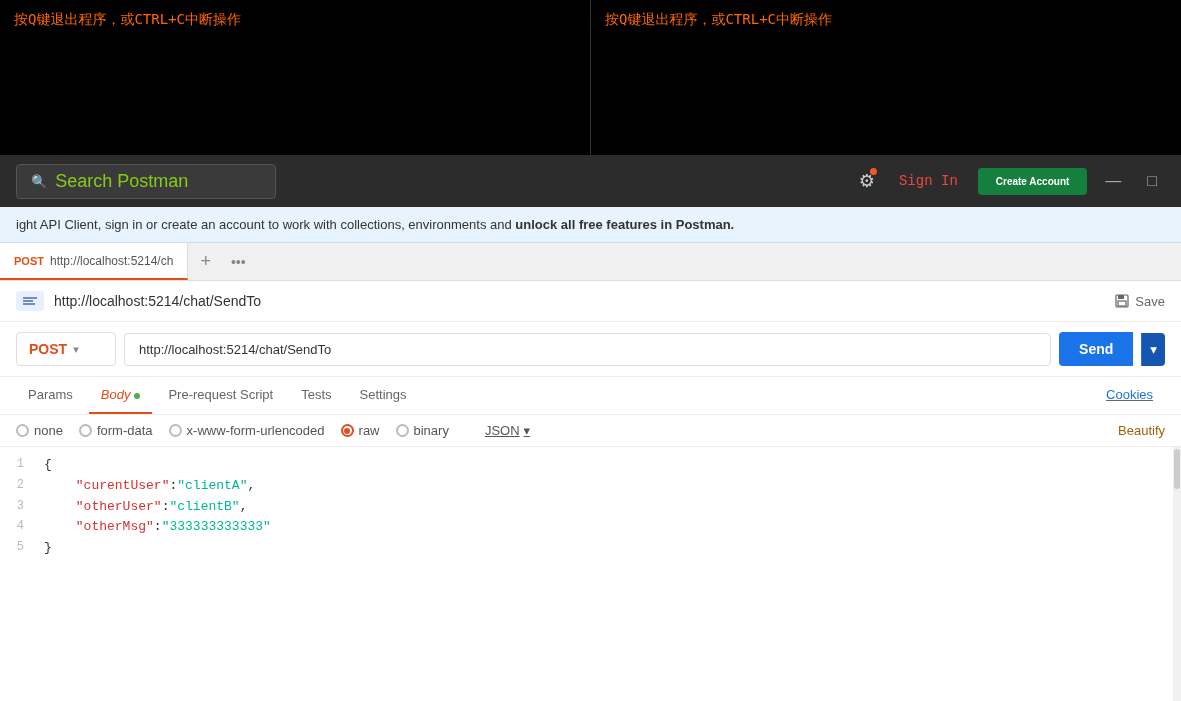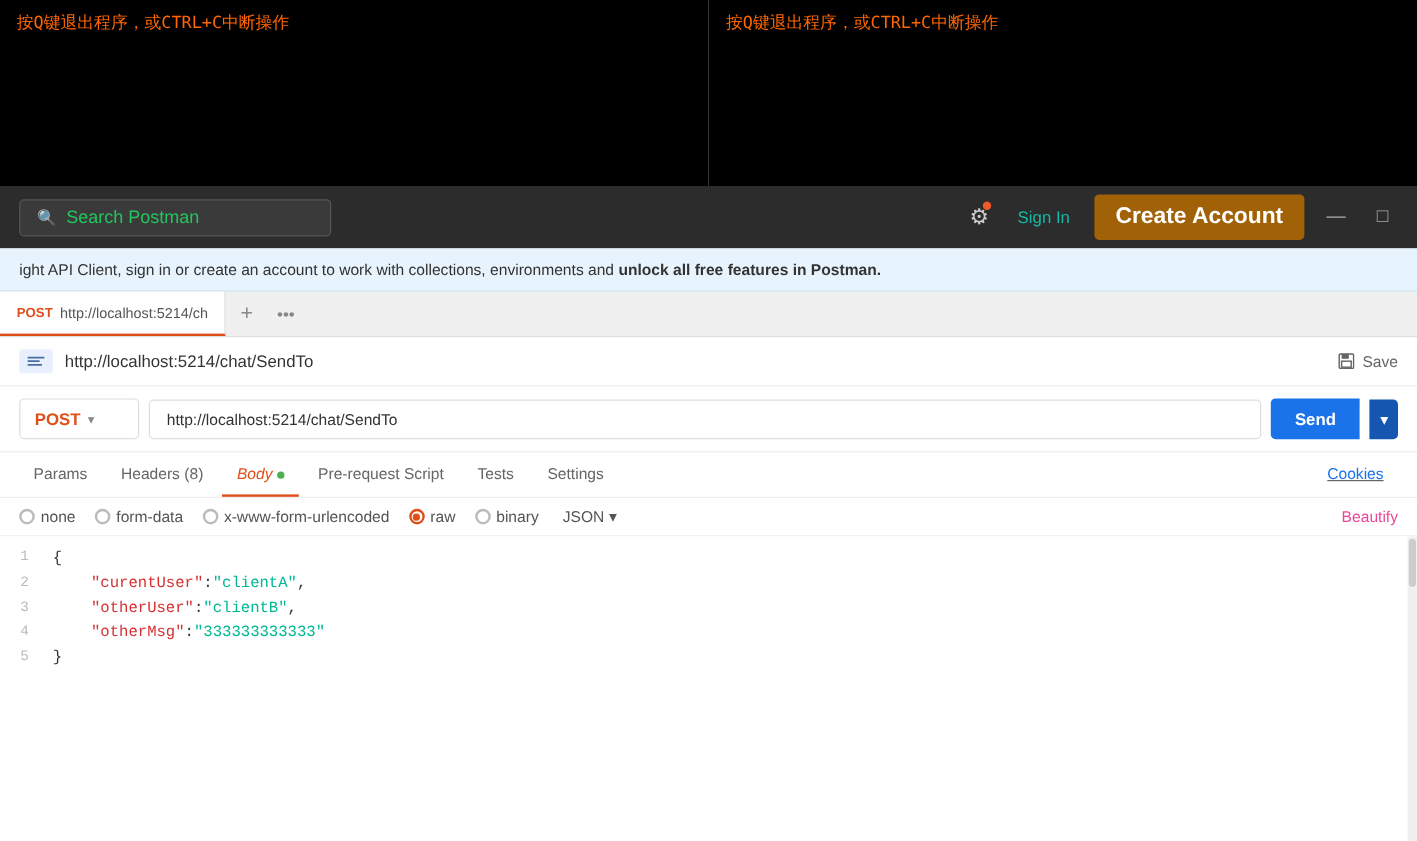--- a/index.html
+++ b/index.html
@@ -50,21 +50,21 @@
       border: 1px solid #555;
       border-radius: 4px;
       display: flex;
       align-items: center;
       gap: 8px;
       padding: 6px 14px;
       width: 260px;
       cursor: text;
     }
     .search-icon-svg { color: #aaa; font-size: 13px; }
-    .search-placeholder { color: #22c55e; font-size: 15px; }
+    .search-placeholder { color: #84cc16; font-size: 18px; }
 
     .gear-btn {
       background: none;
       border: none;
       cursor: pointer;
       color: #ccc;
       font-size: 18px;
       position: relative;
       padding: 4px;
     }
@@ -73,32 +73,33 @@
       top: 2px;
       right: 2px;
       width: 7px;
       height: 7px;
       background: #f05a28;
       border-radius: 50%;
     }
     .signin-btn {
       background: none;
       border: none;
-      color: #14b8a6;
+      color: #ef4444;
       font-size: 14px;
       cursor: pointer;
       padding: 6px 10px;
+      font-family: Liberation Mono, monospace;
     }
     .create-account-btn {
-      background: #a16207;
+      background: #15803d;
       color: #fff;
       border: none;
       border-radius: 4px;
       padding: 8px 18px;
-      font-size: 19px;
+      font-size: 10px;
       font-weight: 600;
       cursor: pointer;
     }
     .minimize-btn, .maximize-btn {
       background: none;
       border: none;
       color: #aaa;
       font-size: 16px;
       cursor: pointer;
       padding: 4px 8px;
@@ -322,25 +323,26 @@
       background: #e04e1a;
       border-radius: 50%;
     }
     .json-select {
       display: flex;
       align-items: center;
       gap: 4px;
       color: #555;
       font-size: 13px;
       cursor: pointer;
-      margin-left: 4px;
+      margin-left: 20px;
+      text-decoration: underline;
     }
     .beautify-btn {
       margin-left: auto;
-      color: #ec4899;
+      color: #a16207;
       font-size: 13px;
       cursor: pointer;
       background: none;
       border: none;
     }
 
     
     .code-editor {
       flex: 1;
       background: #fff;
@@ -467,21 +469,20 @@
       </div>
       <input class="url-input" type="text" value="http://localhost:5214/chat/SendTo" style="">
       <button class="send-btn">Send</button>
       <button class="send-dropdown">
         <span>▾</span>
       </button>
     </div>
 
     <div class="req-tabs">
       <div class="req-tab">Params</div>
-      <div class="req-tab">Headers (8)</div>
       <div class="req-tab active has-dot">
         <span>Body</span><span class="tab-dot"></span>
       </div>
       <div class="req-tab">Pre-request Script</div>
       <div class="req-tab">Tests</div>
       <div class="req-tab">Settings</div>
       <div class="req-tab req-tab-right">
         <span class="cookies-link">Cookies</span>
       </div>
     </div>

